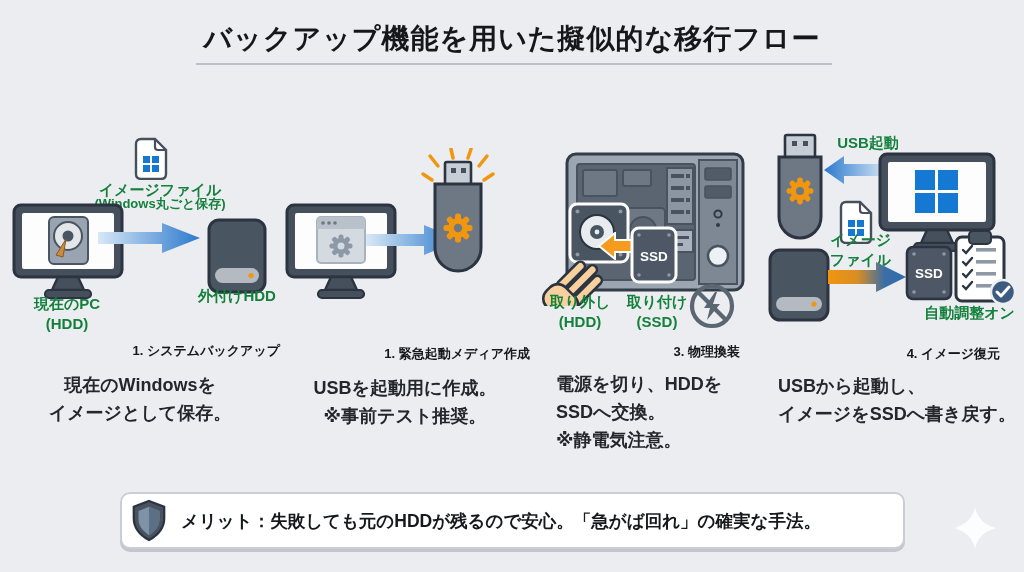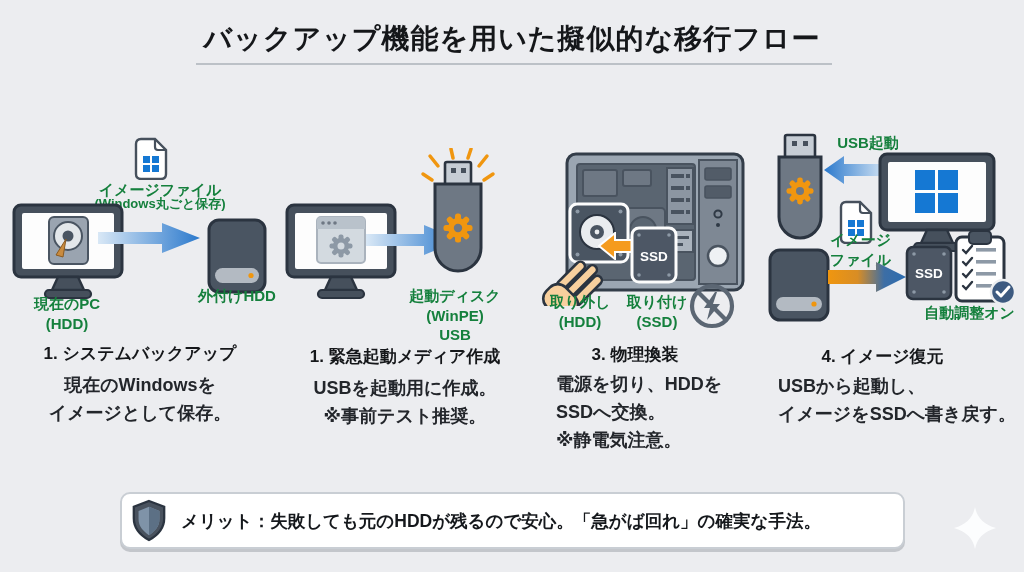--- a/index.html
+++ b/index.html
@@ -6,21 +6,21 @@
   .canvas{position:relative;width:1024px;height:572px;background:#ecedf0;overflow:hidden;
           font-family:"Liberation Sans","DejaVu Sans",sans-serif;color:#17191c;}
   .abs{position:absolute;}
   .title{position:absolute;top:20px;left:0;width:100%;text-align:center;
          font-size:28px;font-weight:bold;letter-spacing:1px;color:#15171a;}
   .title-rule{position:absolute;top:63px;left:196px;width:636px;height:2px;background:#bcc1c7;}
   .step{position:absolute;top:130px;height:330px;}
   .lbl{position:absolute;font-weight:bold;text-align:center;white-space:pre-line;
        line-height:1.3;color:#15803d;font-size:15px;}
   .lbl.small{font-size:13px;}
-  .heading{position:absolute;font-weight:bold;font-size:17px;text-align:center;
+  .heading{position:absolute;font-weight:bold;font-size:13px;text-align:right;
            white-space:pre-line;color:#15171a;}
   .body-text{position:absolute;font-weight:bold;font-size:18px;color:#23262b;
              white-space:pre-line;line-height:1.55;}
   .body-text.center{text-align:center;}
   .footer{position:absolute;left:120px;top:492px;width:785px;height:57px;background:#ffffff;
           border:2px solid #c9ced4;border-radius:10px;box-shadow:0 3px 0 rgba(120,126,134,.35);
           display:flex;align-items:center;box-sizing:border-box;padding-left:8px;}
   .footer-text{font-size:17.5px;font-weight:bold;color:#15181c;margin-left:13px;}
   svg{display:block;}
   svg text{font-family:"Liberation Sans","DejaVu Sans",sans-serif;}
@@ -136,23 +136,20 @@
           <rect x="-3" y="-14.5" width="6" height="29" rx="2.5"></rect>
           <rect x="-3" y="-14.5" width="6" height="29" rx="2.5" transform="rotate(45)"></rect>
           <rect x="-3" y="-14.5" width="6" height="29" rx="2.5" transform="rotate(90)"></rect>
           <rect x="-3" y="-14.5" width="6" height="29" rx="2.5" transform="rotate(135)"></rect>
         </g>
         <circle r="10" fill="#f0960f"></circle>
           <circle r="4.2" fill="#6e7884"></circle>
       </g>
     </svg>
 
-    <div class="lbl" style="left:105px;top:156px;width:140px;">起動ディスク
-(WinPE)
-USB</div>
 
     <div class="heading" style="left:0;top:215px;width:250px;">1. 緊急起動メディア作成</div>
     <div class="body-text center" style="left:0;top:245px;width:250px;">USBを起動用に作成。
 ※事前テスト推奨。</div>
   </div>
 
   <div class="step" style="left:530px;width:240px;">
 
     <svg class="abs" style="left:35px;top:22px;" width="180" height="140" viewBox="0 0 180 140">
       <rect x="2" y="2" width="176" height="136" rx="9" fill="#9ba6b2" stroke="#333d49" stroke-width="3"></rect>

